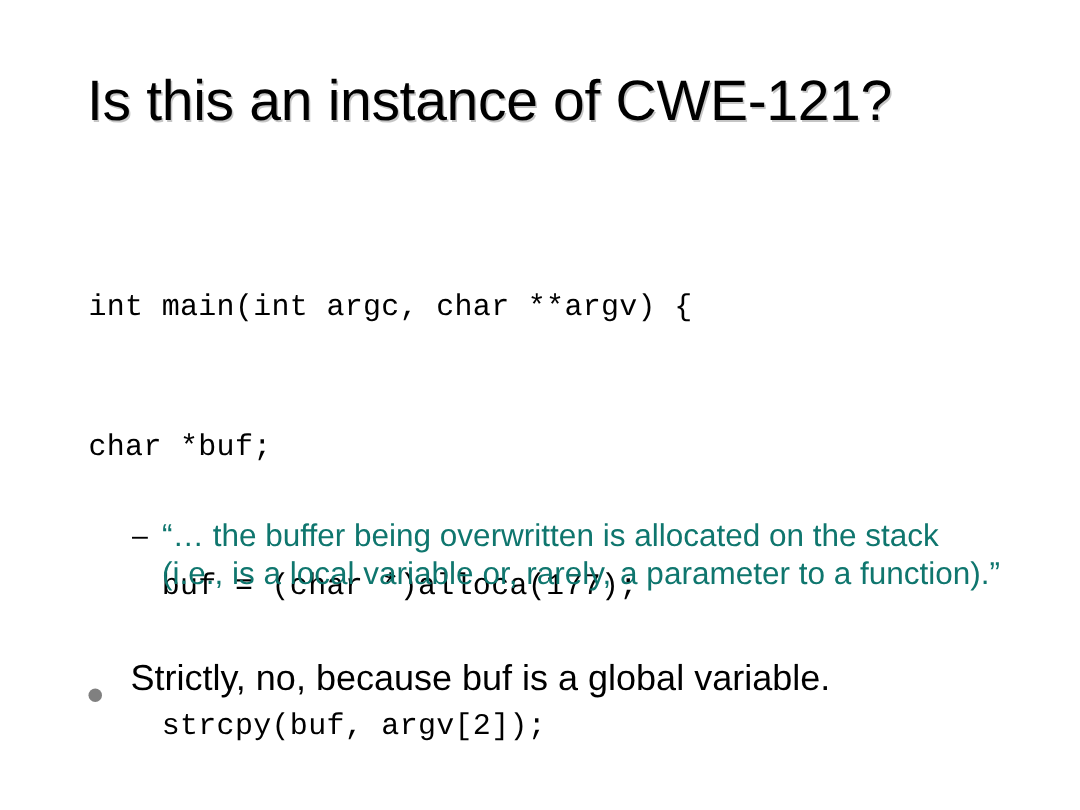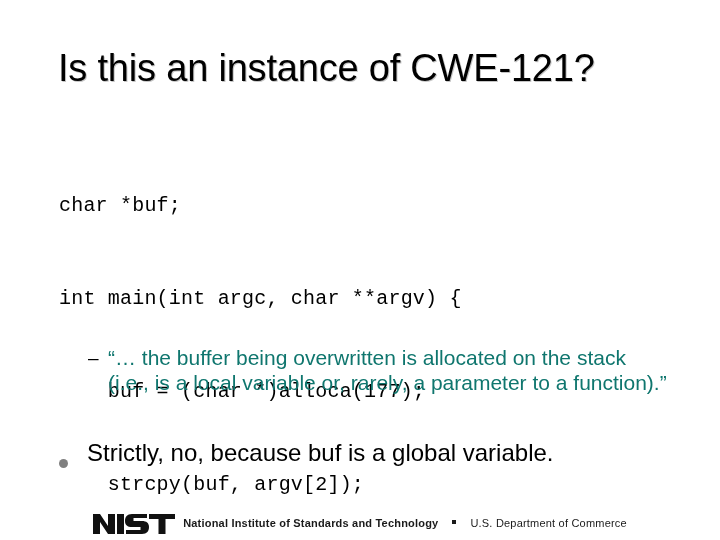--- a/index.html
+++ b/index.html
@@ -156,50 +156,31 @@
   }
 </style>
 </head>
 <body>
 
 <div class="slide">
 
   <div class="slide-title">Is this an instance of CWE-121?</div>
 
   <div class="code-block">
+    <span class="code-line">int main(int argc, char **argv) {</span>
     <span class="code-line">char *buf;</span>
-    <span class="code-line">int main(int argc, char **argv) {</span>
     <span class="code-line">    buf = (char *)alloca(177);</span>
     <span class="code-line">    strcpy(buf, argv[2]);</span>
     
   </div>
 
   <div class="quote-item">
     <span class="dash-marker">–</span>
     <span class="quote-text">“… the buffer being overwritten is allocated on the stack (i.e., is a local variable or, rarely, a parameter to a function).”</span>
   </div>
 
   <div class="bullet-item">
     <span class="round-bullet"></span>
     <span class="bullet-text">Strictly, no, because buf is a global variable.</span>
   </div>
 
-  <div class="footer">
-    <div class="footer-inner">
-      <span class="nist-logo-wrap">
-        <svg class="nist-logo" viewBox="0 0 164 52" aria-hidden="true">
-
-          <polygon points="0,48 0,8 14,8 30,32 30,8 44,8 44,48 30,48 14,24 14,48" fill="#111111"></polygon>
-
-          <polygon points="48,8 62,8 62,48 48,48" fill="#111111"></polygon>
-
-          <path d="M108,8 L78,8 C68,8 64,14 64,22 C64,30 69,34 78,34 L95,34 L95,40 L66,40 L66,48 L98,48 C108,48 112,42 112,34 C112,26 107,22 98,22 L81,22 L81,16 L108,16 Z" fill="#111111"></path>
-
-          <polygon points="112,8 164,8 164,18 145,18 145,48 131,48 131,18 112,18" fill="#111111"></polygon>
-        </svg>
-      </span>
-      <span class="footer-tagline">National Institute of Standards and Technology</span>
-      <span class="footer-sep"></span>
-      <span class="footer-dept">U.S. Department of Commerce</span>
-    </div>
-  </div>
 
 </div>
 
 </body></html>

